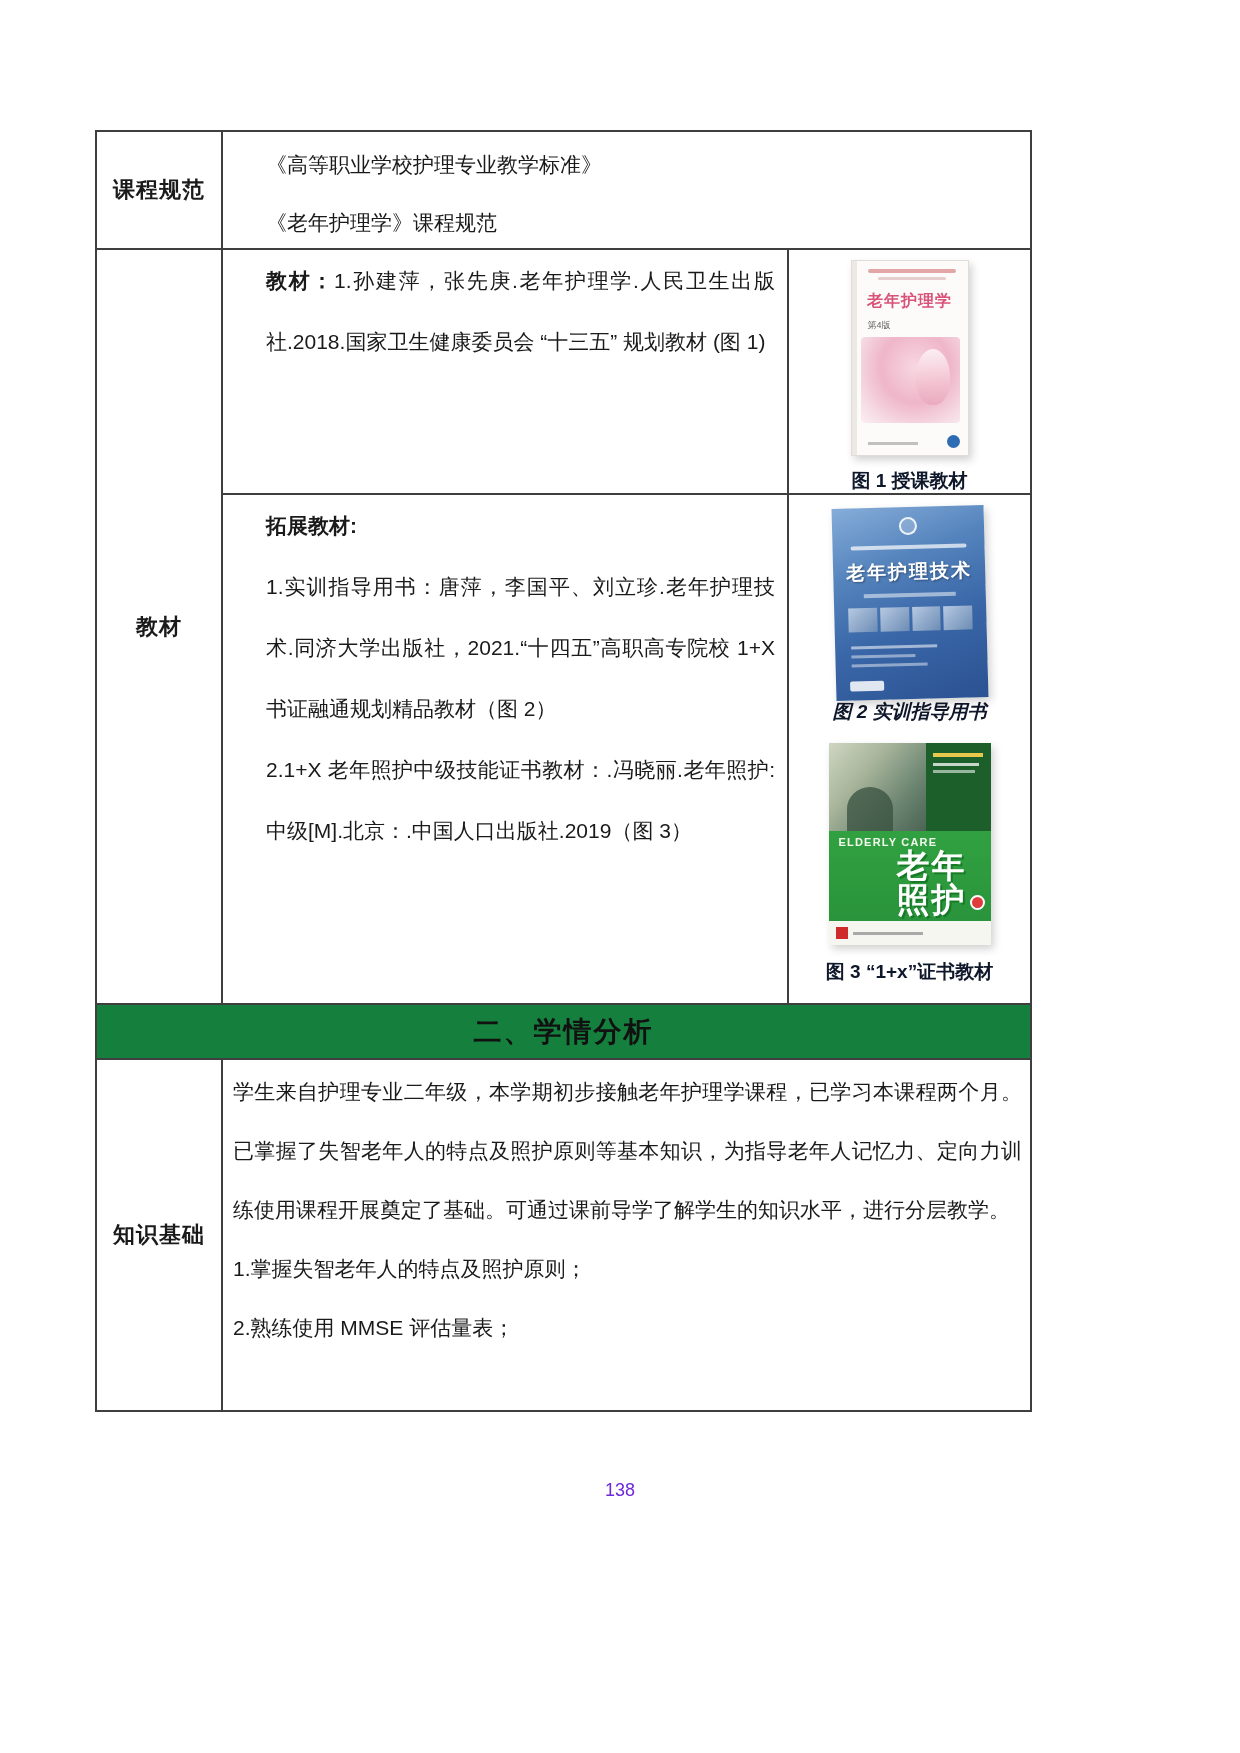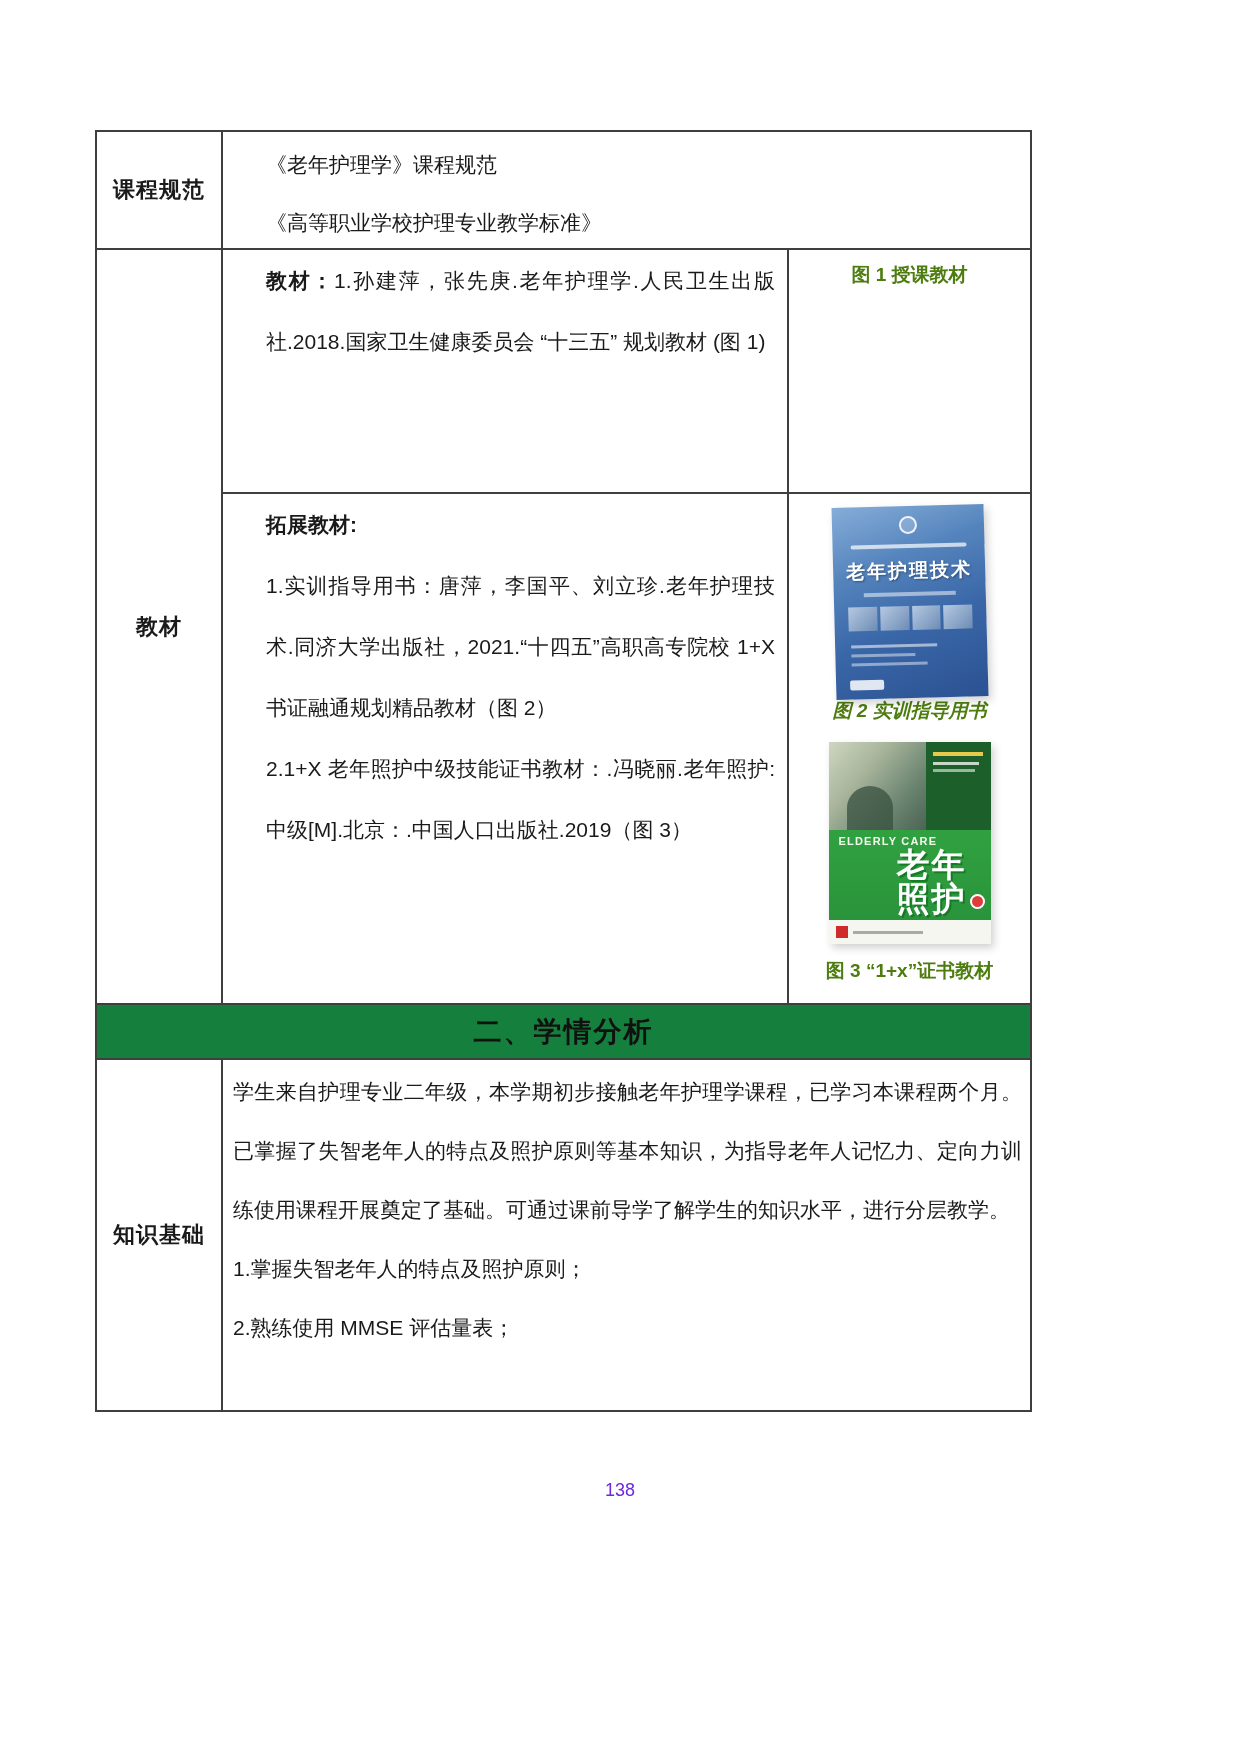--- a/index.html
+++ b/index.html
@@ -22,21 +22,21 @@
   .standards-content p { line-height: 58px; }
   
   .row-materials { height: 755px; }
   .materials-right { flex: 1; display: flex; flex-direction: column; }
   .sub-row { display: flex; }
   .sub-a { height: 245px; border-bottom: 2px solid #3f3f3f; }
   .sub-b { height: 510px; }
   .text-cell { flex: 1; border-right: 2px solid #3f3f3f; padding: 0 12px 0 10px; font-size: 21px; overflow: hidden; margin-left: 33px; }
   .doc-text { line-height: 61px; text-align: justify; }
   .image-cell { flex: 0 0 241px; display: flex; flex-direction: column; align-items: center; overflow: hidden; }
-  .caption { font-size: 19px; font-weight: 700; color: #4d7c0f; white-space: nowrap; }
+  .caption { font-size: 19px; font-weight: 700; color: #0f172a; white-space: nowrap; }
   .cap-a { margin-top: 12px; }
   .cap-b2 { margin-top: 0; font-style: italic; }
   .cap-b3 { margin-top: 14px; }
   
   .banner {
     height: 55px; background: #15803d; border-bottom: 2px solid #3f3f3f;
     display: flex; align-items: center; justify-content: center;
     font-size: 28px; font-weight: 700; letter-spacing: 2px; color: #111;
   }
   
@@ -106,36 +106,45 @@
 
 <div class="page">
 
   <div class="doc-table">
 
     <div class="row row-standards bb">
       <div class="label-cell">
         <span>课程规范</span>
       </div>
       <div class="standards-content">
+        <p>《高等职业学校护理专业教学标准》</p>
         <p>《老年护理学》课程规范</p>
-        <p>《高等职业学校护理专业教学标准》</p>
       </div>
     </div>
 
     <div class="row row-materials bb">
       <div class="label-cell">
         <span>教材</span>
       </div>
       <div class="materials-right">
 
         <div class="sub-row sub-a">
           <div class="text-cell">
             <p class="doc-text"><b>教材：</b><span>1.孙建萍，张先庚.老年护理学.人民卫生出版社.2018.国家卫生健康委员会 “十三五” 规划教材 (图 1)</span></p>
           </div>
           <div class="image-cell">
+            <div class="book book1">
+              <div class="b1-top"></div>
+              <div class="b1-top2"></div>
+              <div class="b1-title">老年护理学</div>
+              <div class="b1-edition">第4版</div>
+              <div class="b1-art"></div>
+              <div class="b1-bottomtext"></div>
+              <div class="b1-logo"></div>
+            </div>
             <div class="caption cap-a">图 1  授课教材</div>
           </div>
         </div>
 
         <div class="sub-row sub-b">
           <div class="text-cell">
             <p class="doc-text" style="font-weight:700;">拓展教材:</p>
             <p class="doc-text">1.实训指导用书：唐萍，李国平、刘立珍.老年护理技术.同济大学出版社，2021.“十四五”高职高专院校 1+X 书证融通规划精品教材（图 2）</p>
             <p class="doc-text">2.1+X 老年照护中级技能证书教材：.冯晓丽.老年照护:中级[M].北京：.中国人口出版社.2019（图 3）</p>
           </div>

